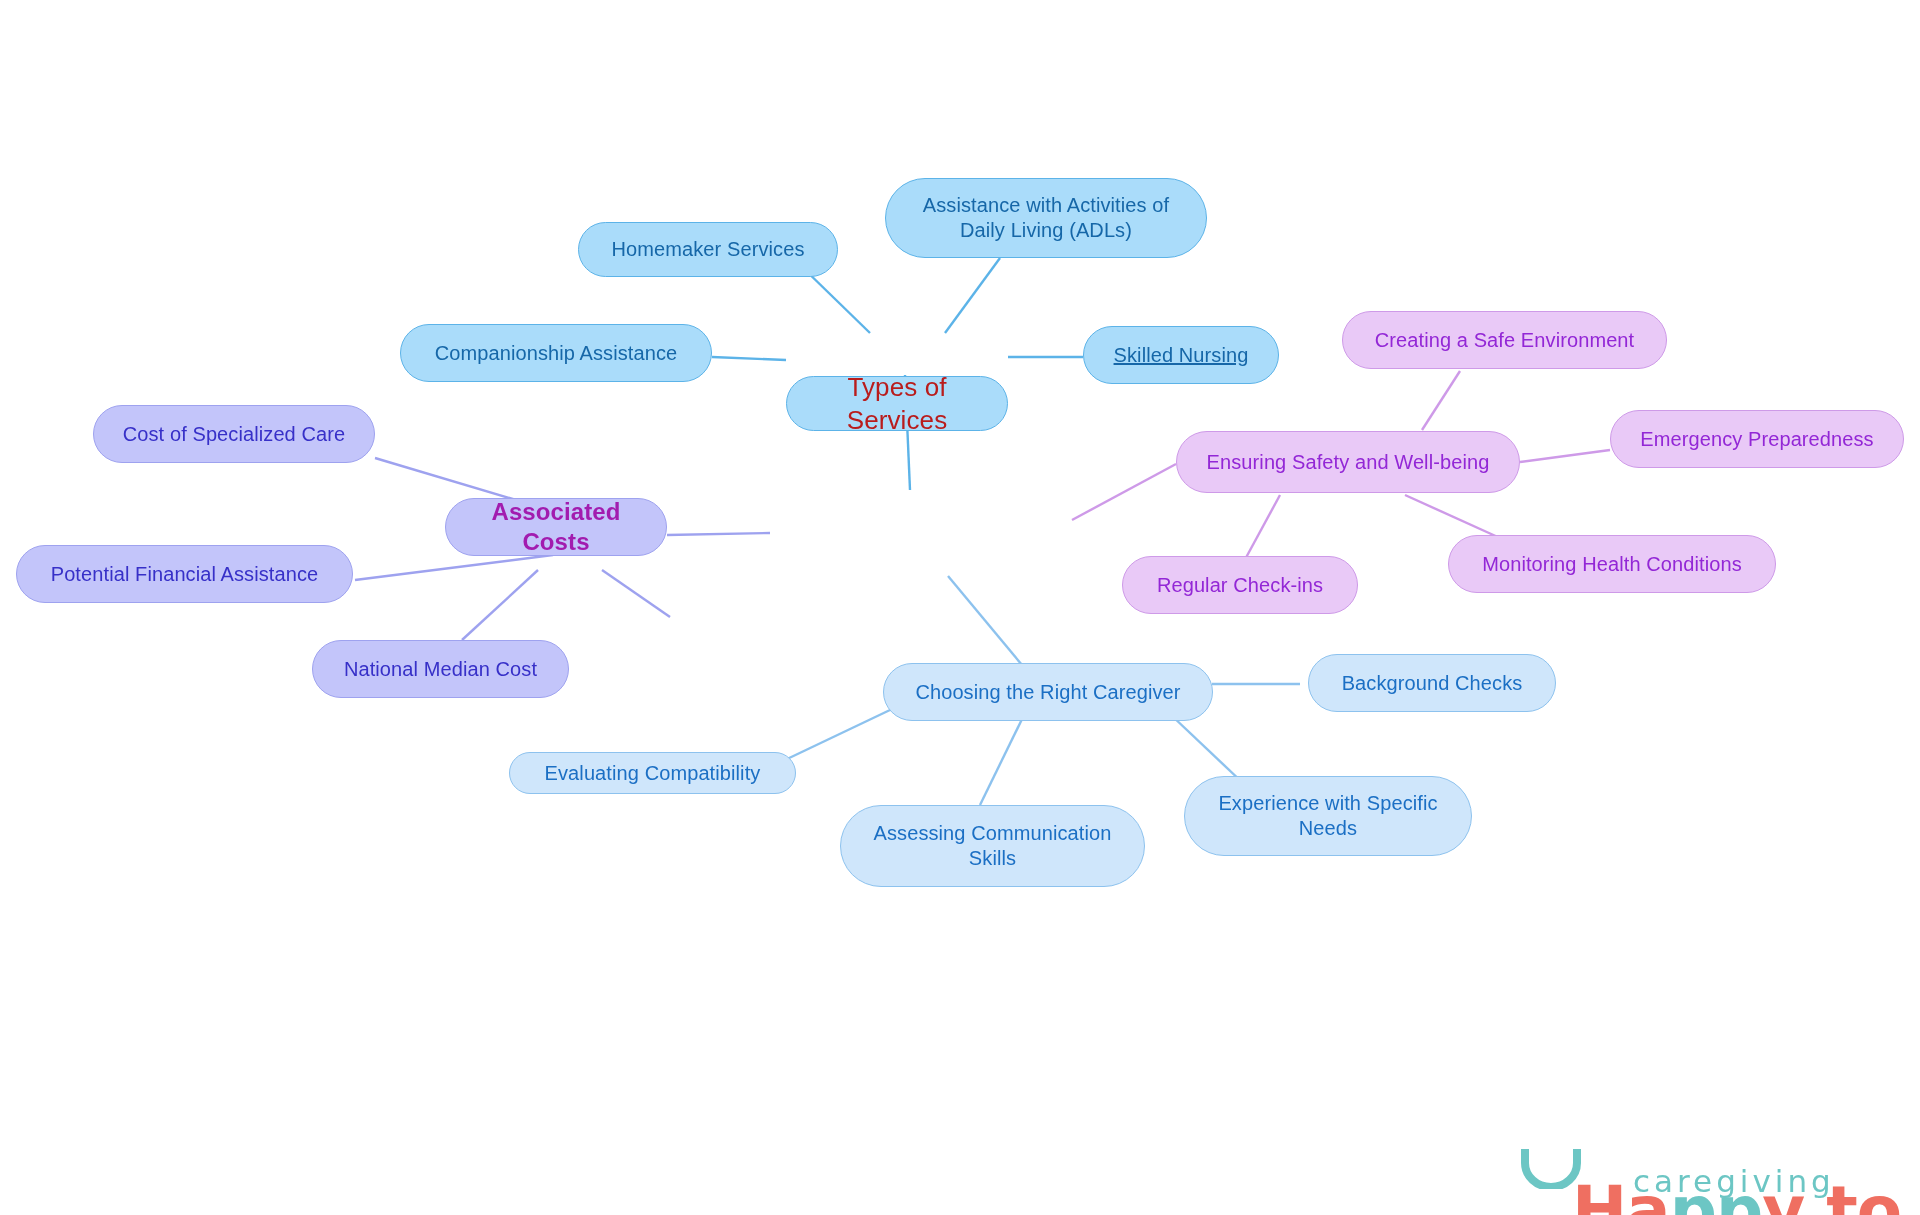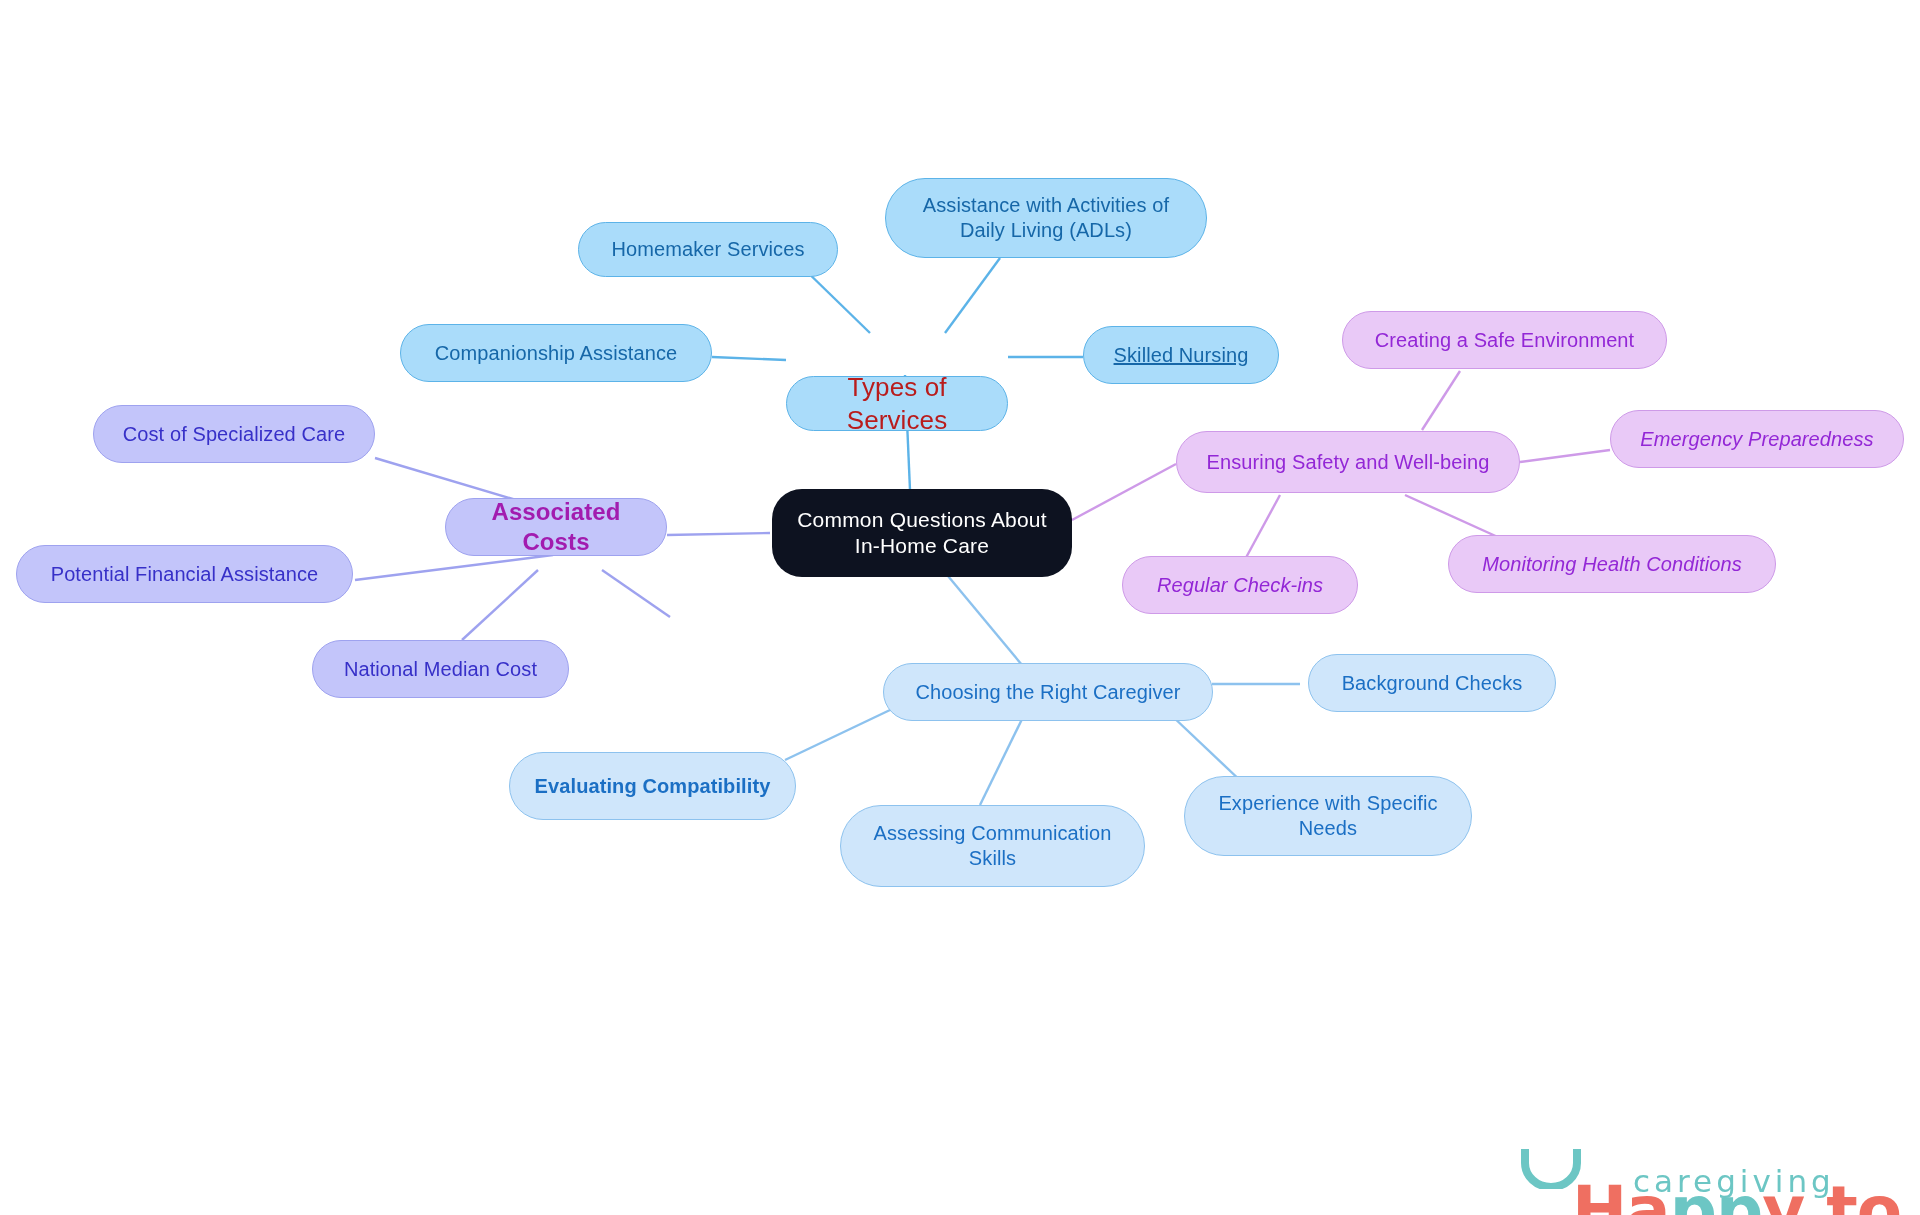--- a/index.html
+++ b/index.html
@@ -93,21 +93,20 @@
     background: #e9c9f7;
     border-color: #ce9ae8;
     color: #9327d6;
     font-size: 20px;
   }
   .node.purple-leaf {
     background: #e9c9f7;
     border-color: #ce9ae8;
     color: #9327d6;
     font-size: 20px;
-    font-style: italic;
   }
 
   
   #logo {
     position: absolute;
     left: 1440px;
     top: 1095px;
     width: 420px;
     height: 110px;
   }
@@ -169,22 +168,20 @@
     <path d="M 1520 462 L 1610 450" stroke="#ce9ae8" stroke-width="2.4" fill="none"></path>
     <path d="M 1280 495 L 1242 565" stroke="#ce9ae8" stroke-width="2.4" fill="none"></path>
     <path d="M 1405 495 L 1500 538" stroke="#ce9ae8" stroke-width="2.4" fill="none"></path>
 
     <path d="M 1212 684 L 1300 684" stroke="#8dc2ee" stroke-width="2.4" fill="none"></path>
     <path d="M 1170 714 L 1245 785" stroke="#8dc2ee" stroke-width="2.4" fill="none"></path>
     <path d="M 1025 713 L 980 805" stroke="#8dc2ee" stroke-width="2.4" fill="none"></path>
     <path d="M 890 710 L 785 760" stroke="#8dc2ee" stroke-width="2.4" fill="none"></path>
   </svg>
 
-  <div class="node root" style="left:772px; top:489px; width:300px; height:88px;">Common Questions About
-In-Home Care</div>
 
   <div class="node blue-main" style="left:786px; top:332px; width:222px; height:55px;">Types of Services</div>
 
   <div class="node blue-leaf" style="left:578px; top:222px; width:260px; height:55px;">Homemaker Services</div>
 
   <div class="node blue-leaf" style="left:885px; top:178px; width:322px; height:80px;">Assistance with Activities of
 Daily Living (ADLs)</div>
 
   <div class="node blue-leaf" style="left:400px; top:324px; width:312px; height:58px;">Companionship Assistance</div>
 
@@ -212,21 +209,21 @@
   <div class="node paleblue-main" style="left:883px; top:663px; width:330px; height:58px;">Choosing the Right Caregiver</div>
 
   <div class="node paleblue-leaf" style="left:1184px; top:776px; width:288px; height:80px;">Experience with Specific
 Needs</div>
 
   <div class="node paleblue-leaf" style="left:1308px; top:654px; width:248px; height:58px;">Background Checks</div>
 
   <div class="node paleblue-leaf" style="left:840px; top:805px; width:305px; height:82px;">Assessing Communication
 Skills</div>
 
-  <div class="node paleblue-leaf" style="left:509px; top:752px; width:287px; height:68px;font-weight:bold;">Evaluating Compatibility</div>
+  <div class="node paleblue-leaf" style="left:509px; top:752px; width:287px; height:42px;">Evaluating Compatibility</div>
 
   <div id="logo">
     <div class="logo-word">
       <span class="logo-coral">Ha</span><span class="logo-teal">pp</span><span class="logo-coral">y to Help</span>
     </div>
     <svg id="logo-smile" viewBox="0 0 62 42" xmlns="http://www.w3.org/2000/svg">
       <path d="M 5 2 L 5 16 A 26 24 0 0 0 57 16 L 57 2" fill="none" stroke="#6cc6c4" stroke-width="8" stroke-linecap="butt"></path>
     </svg>
     <div id="logo-sub">caregiving</div>
   </div>

